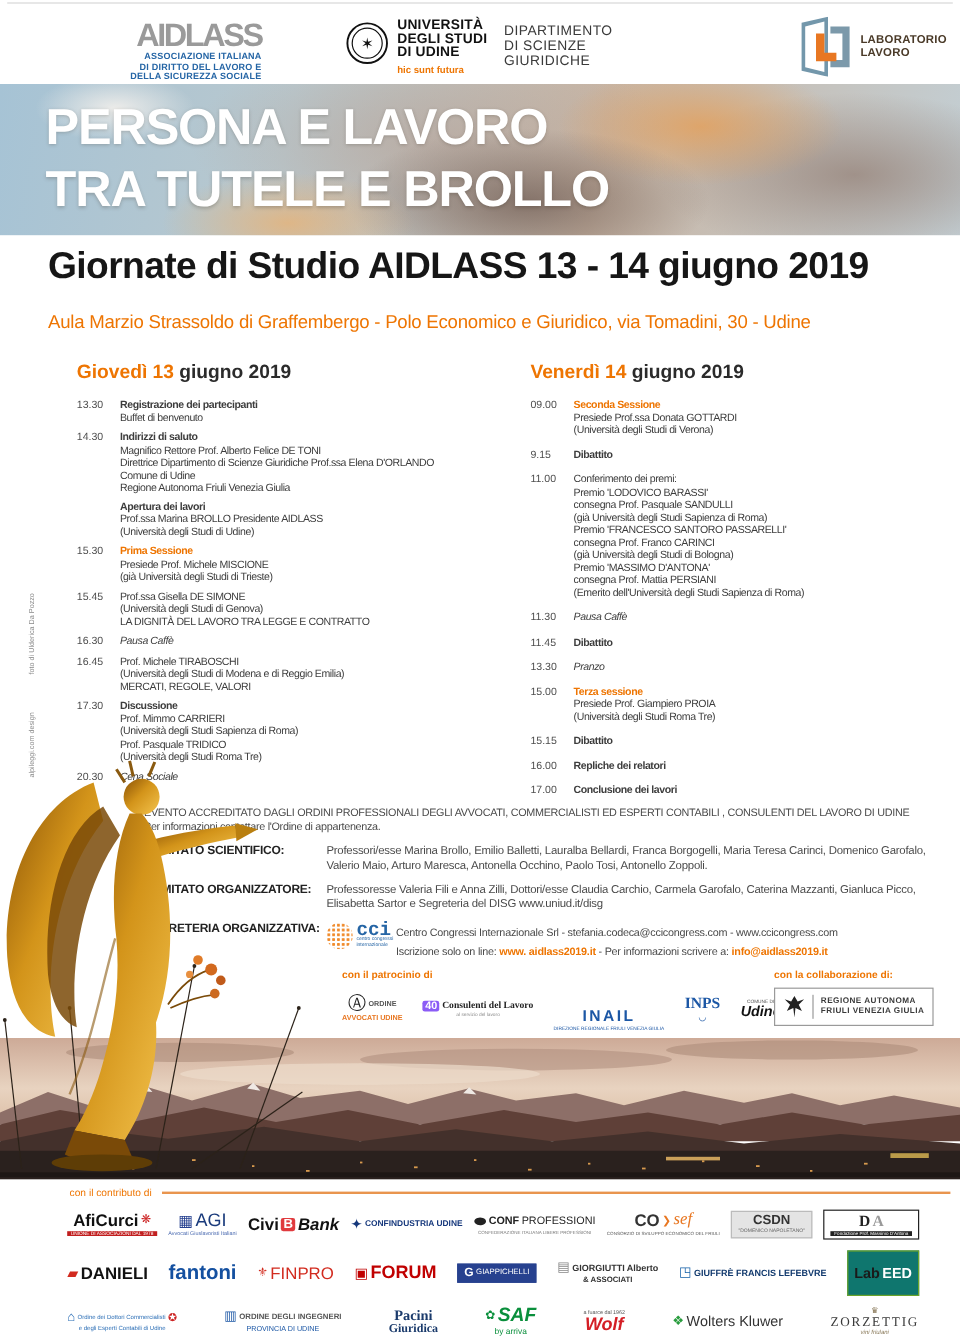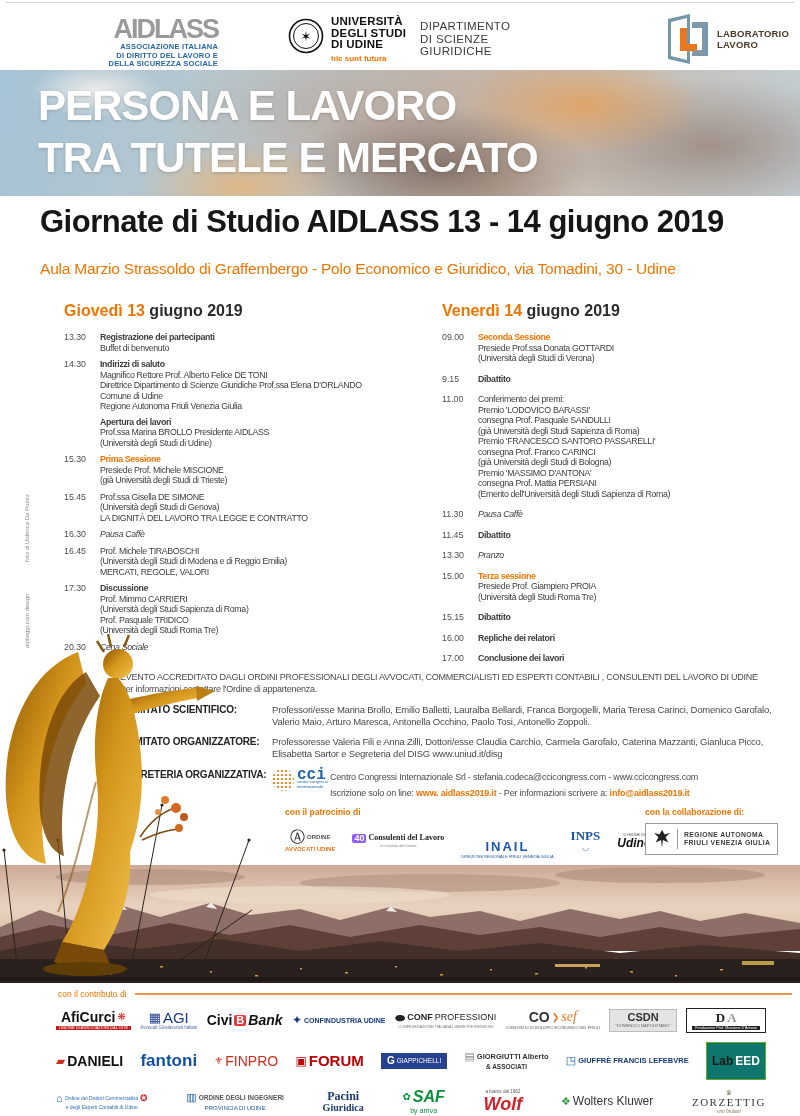--- a/index.html
+++ b/index.html
@@ -144,21 +144,21 @@
       <div class="lab-txt" data-interactable="false">
         <div data-interactable="false">LABORATORIO</div>
         <div data-interactable="false">LAVORO</div>
       </div>
     </div>
   </div>
 
   <div class="banner" data-interactable="false">
     <h2 data-interactable="false">
       <div data-interactable="false">PERSONA E LAVORO</div>
-      <div data-interactable="false">TRA TUTELE E MERCATO</div>
+      <div data-interactable="false">TRA TUTELE E BROLLO</div>
     </h2>
   </div>
 
   <div class="headline" data-interactable="false">
     <h1 data-interactable="false">Giornate di Studio AIDLASS 13 - 14 giugno 2019</h1>
     <div class="venue" data-interactable="false">Aula Marzio Strassoldo di Graffembergo - Polo Economico e Giuridico, via Tomadini, 30 - Udine</div>
   </div>
 
   <div class="program" data-interactable="false">
     <div class="daycol" id="col-thu" data-interactable="false">
@@ -613,21 +613,21 @@
       <div class="chip" data-interactable="false">
         <div class="chip-row">
           <span data-interactable="false" style="color: rgb(10, 143, 60); font-size: 10px;">✿</span>
           <span style="color: rgb(10, 143, 60); font-weight: bold; font-style: italic; font-size: 16px;">SAF</span>
         </div>
         <div class="chip-sub" style="color: rgb(10, 143, 60); font-size: 7px;">by arriva</div>
       </div>
       <div class="chip" data-interactable="false">
         <div class="chip-top" style="color: rgb(85, 85, 85); font-size: 4.5px;">a fuarce dal 1962</div>
         <div class="chip-row">
-          <span style="color: rgb(212, 31, 38); font-weight: bold; font-style: italic; font-size: 18px;">Wolf</span>
+          <span style="color: rgb(212, 31, 38); font-weight: bold; font-style: italic; font-size: 15px;">Wolf</span>
         </div>
       </div>
       <div class="chip" data-interactable="false">
         <div class="chip-row">
           <span data-interactable="false" style="color: rgb(42, 157, 63); font-size: 11px;">❖</span>
           <span style="color: rgb(51, 51, 51); font-size: 12px;">Wolters Kluwer</span>
         </div>
       </div>
       <div class="chip" data-interactable="false">
         <div class="chip-top" style="color: rgb(138, 122, 90); font-size: 7px;">♛</div>

